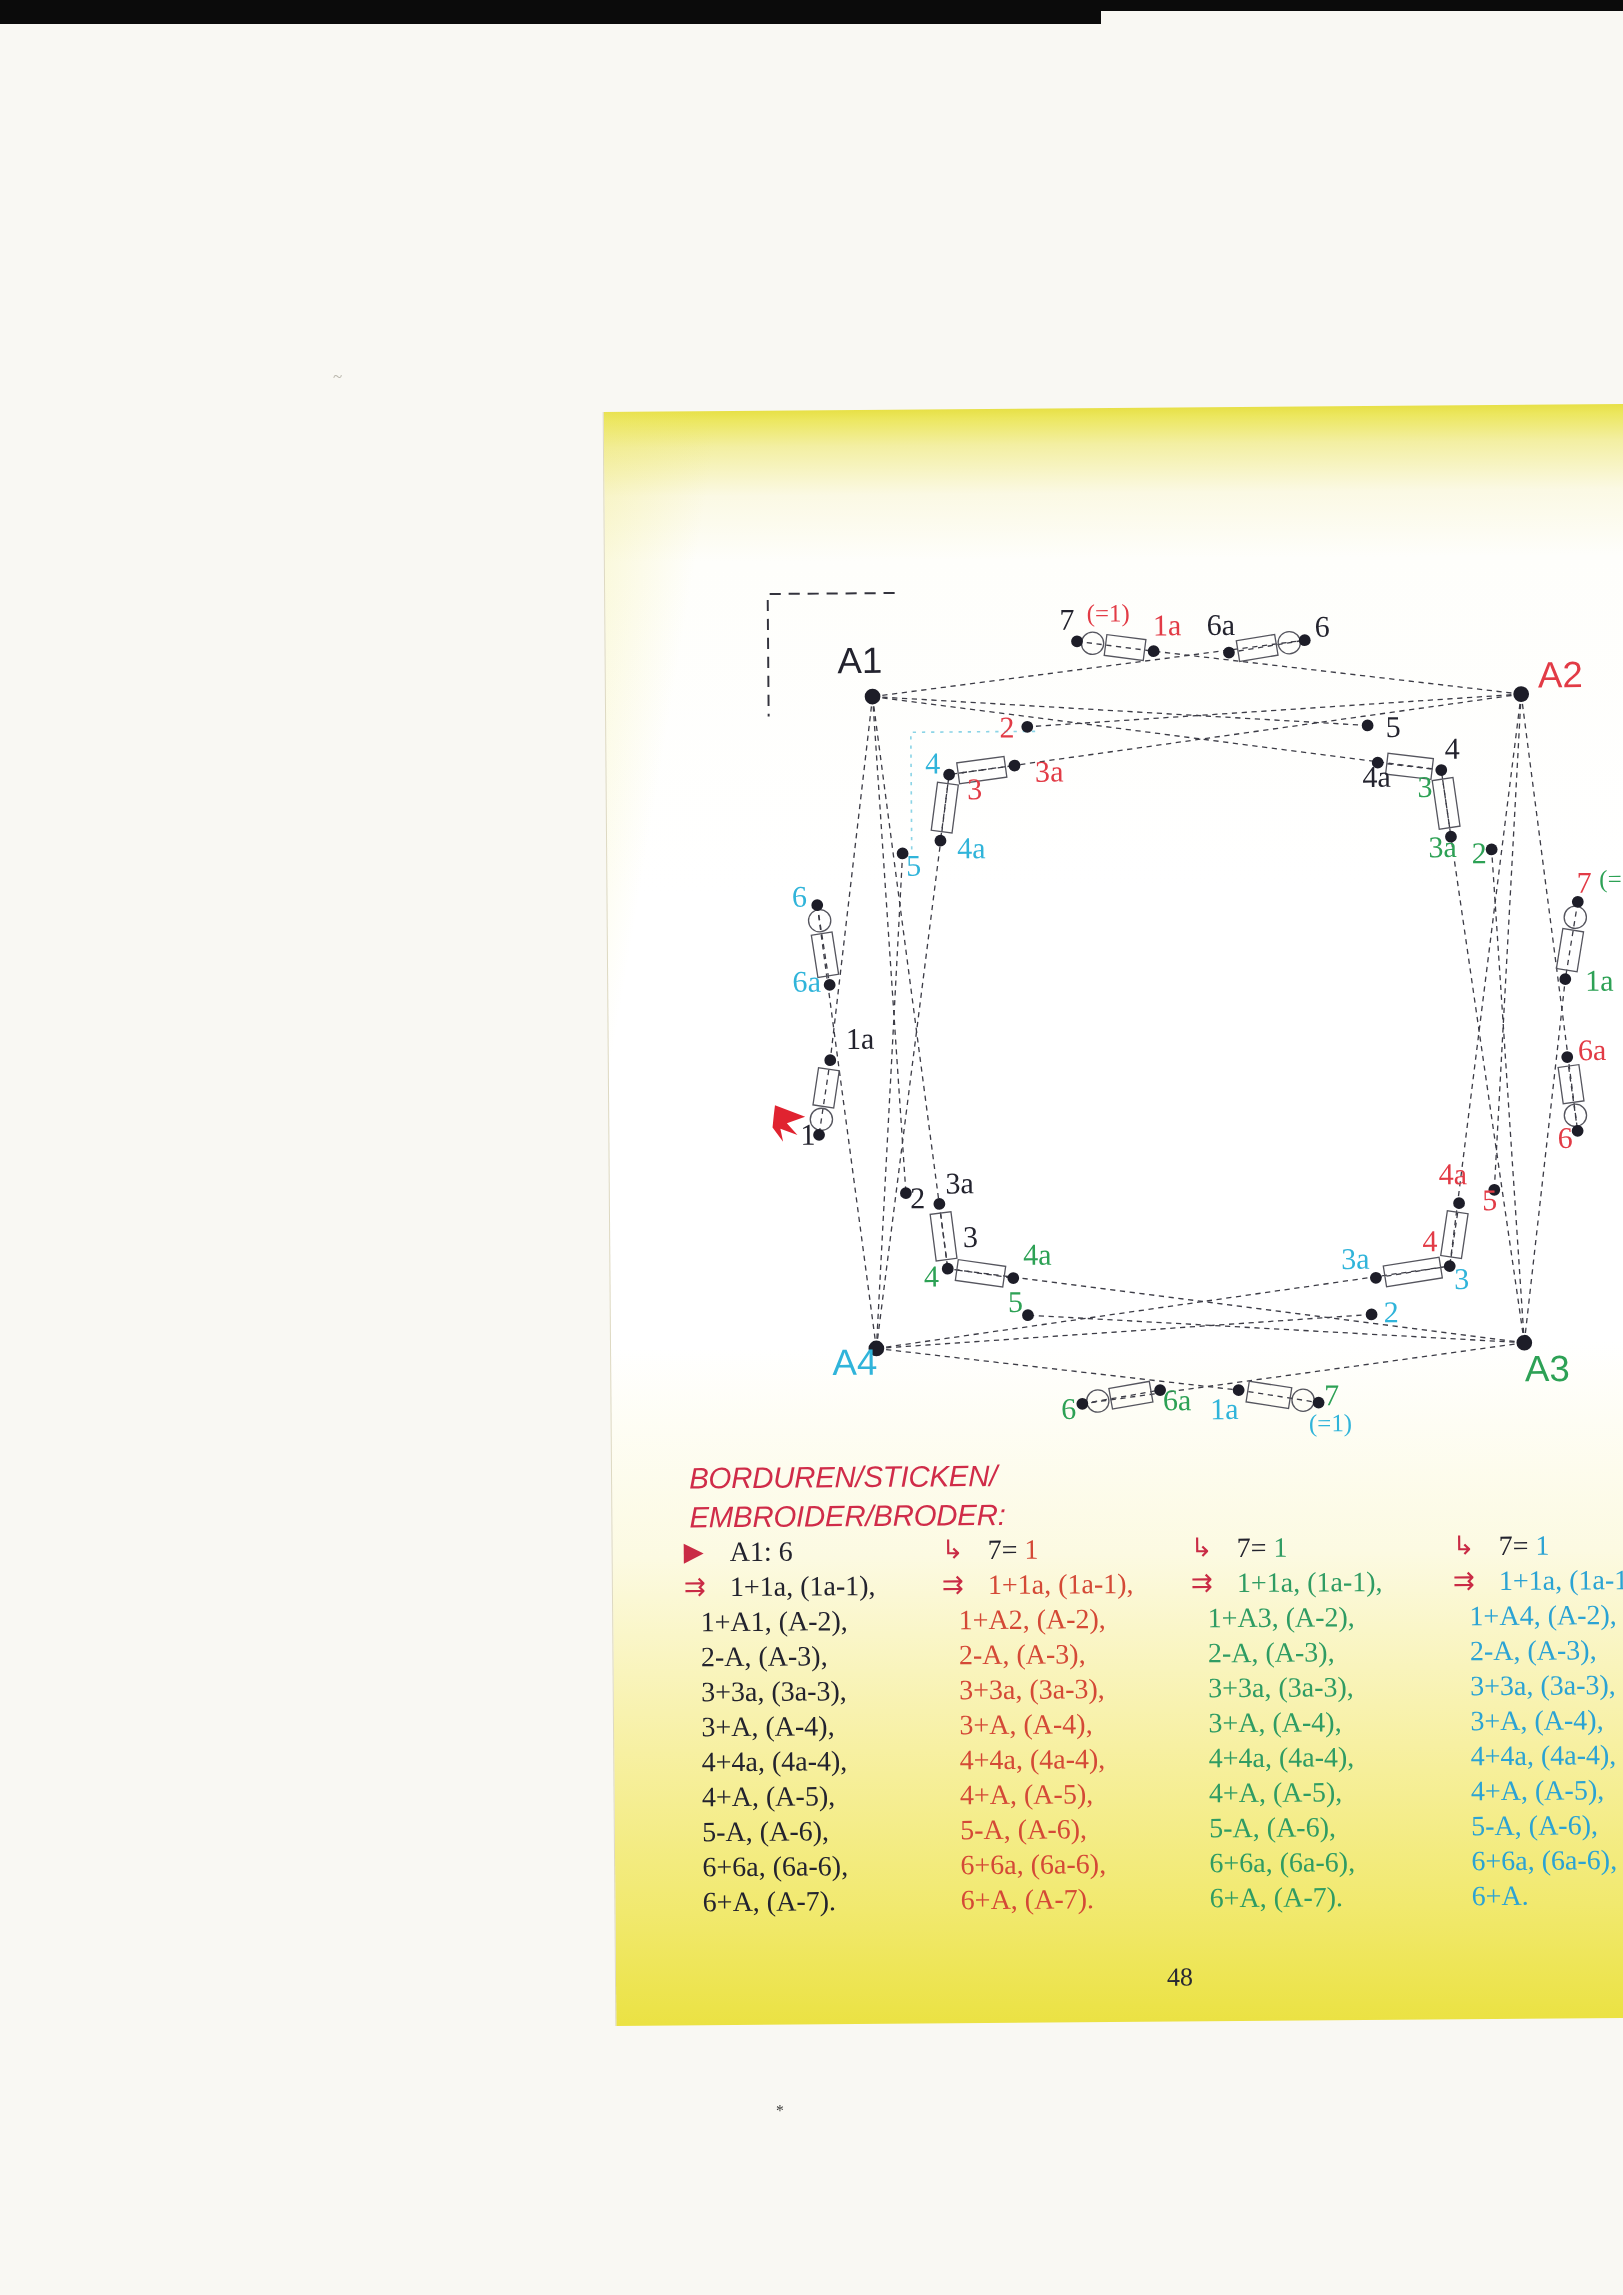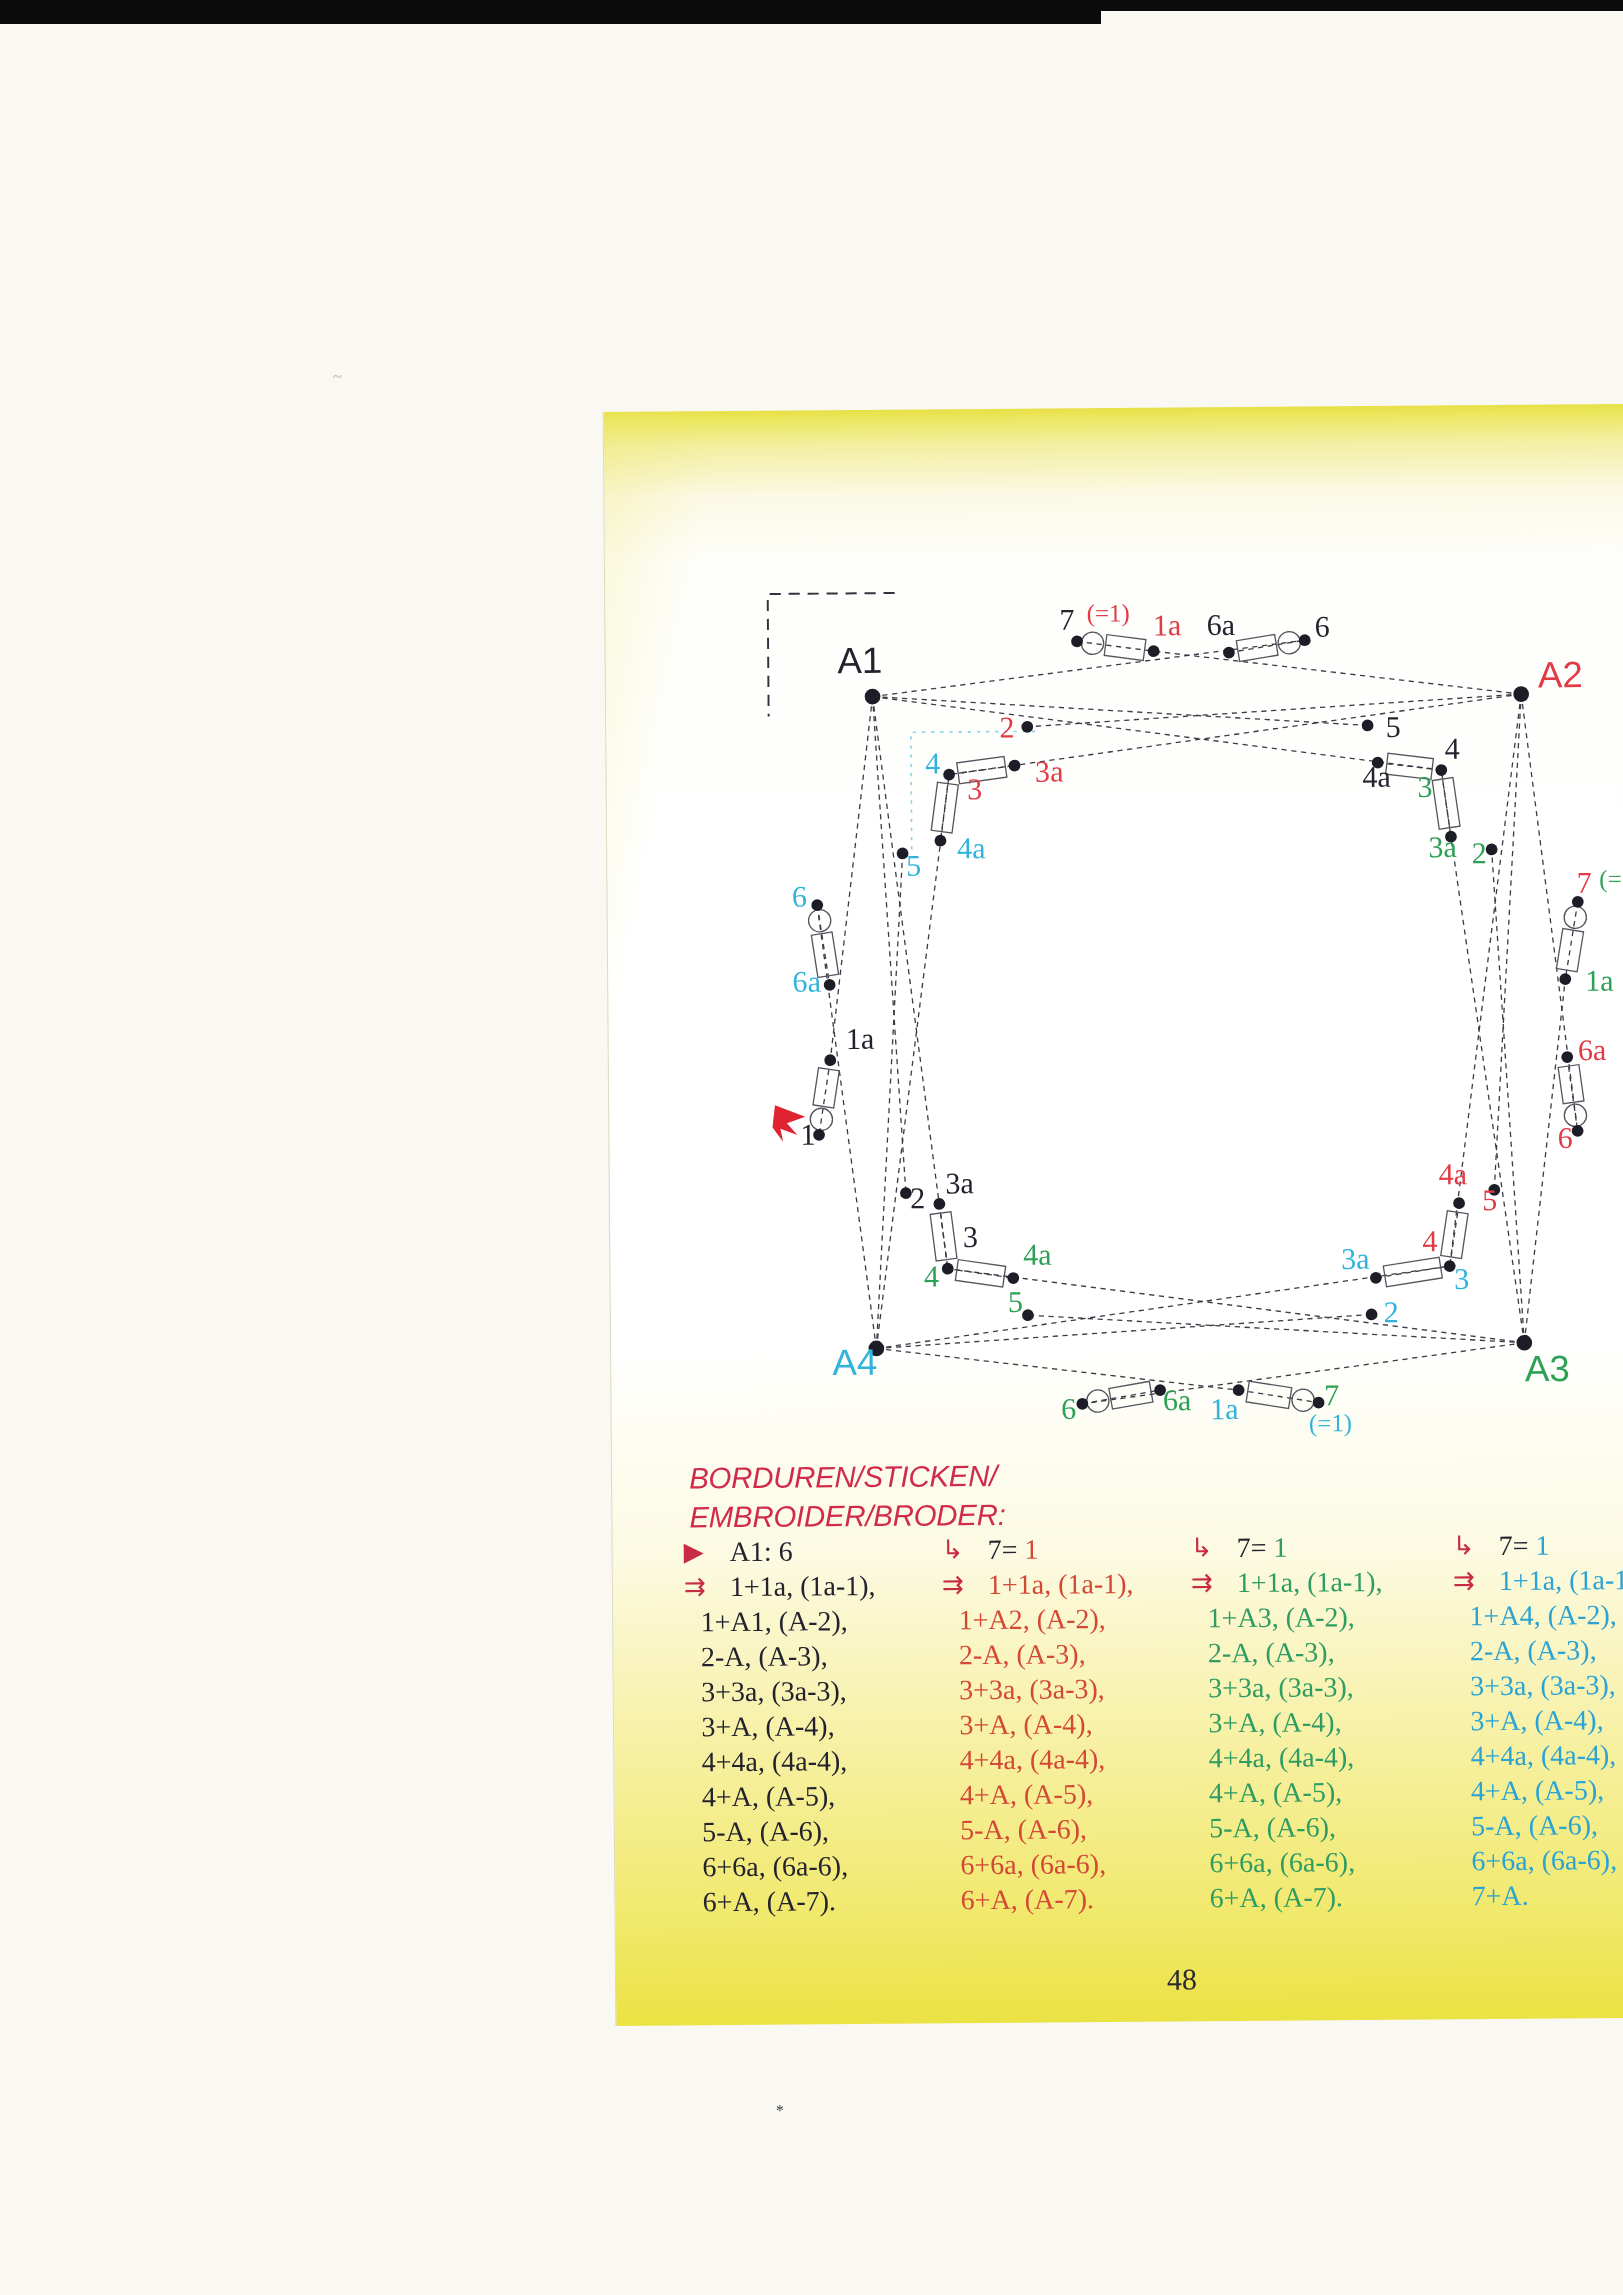--- a/index.html
+++ b/index.html
@@ -18,21 +18,21 @@
   #diagram{position:absolute;left:0;top:0;}
   .hdr{position:absolute;left:77px;font-family:"Liberation Sans",sans-serif;
        font-style:italic;font-size:29.5px;letter-spacing:-0.3px;color:#d02c49;white-space:nowrap;}
   #hdr1{top:1050px;} #hdr2{top:1089px;}
   .col{position:absolute;top:1123px;font-size:28px;line-height:35px;white-space:nowrap;}
   .row{position:relative;height:35px;}
   .mk{position:absolute;left:0;top:0;color:#c92b45;font-family:"DejaVu Sans",sans-serif;
       font-size:26px;}
   .t1{padding-left:46px;display:inline-block;}
   .t0{padding-left:16.4px;display:inline-block;}
-  #pagenum{position:absolute;left:551px;top:1555px;font-size:30px;color:#2a2a33;}
+  #pagenum{position:absolute;left:551px;top:1555px;font-size:26px;color:#2a2a33;}
   .speck{position:absolute;color:#3a3a38;font-size:13px;}
   #speck1{left:333px;top:367px;color:#b9b6ab;font-size:17px;}
   #speck2{left:776px;top:2102px;font-size:15.7px;}
   svg text{font-family:"Liberation Serif",serif;}
   svg text.corner{font-family:"Liberation Sans",sans-serif;}
 </style>
 </head>
 <body>
 
 <div class="strip" id="strip-left"></div>
@@ -245,19 +245,19 @@
         <div class="row"><span class="mk">↳</span><span class="t1"><span style="color: rgb(35, 35, 46);">7= </span><span>1</span></span></div>
         <div class="row"><span class="mk">⇉</span><span class="t1">1+1a, (1a-1),</span></div>
         <div class="row"><span class="t0">1+A4, (A-2),</span></div>
         <div class="row"><span class="t0">2-A, (A-3),</span></div>
         <div class="row"><span class="t0">3+3a, (3a-3),</span></div>
         <div class="row"><span class="t0">3+A, (A-4),</span></div>
         <div class="row"><span class="t0">4+4a, (4a-4),</span></div>
         <div class="row"><span class="t0">4+A, (A-5),</span></div>
         <div class="row"><span class="t0">5-A, (A-6),</span></div>
         <div class="row"><span class="t0">6+6a, (6a-6),</span></div>
-        <div class="row"><span class="t0">7+A.</span></div>
+        <div class="row"><span class="t0">6+A.</span></div>
       </div>
     </div>
 
   <div id="pagenum">48</div>
 </div>
 
 
 </body></html>

